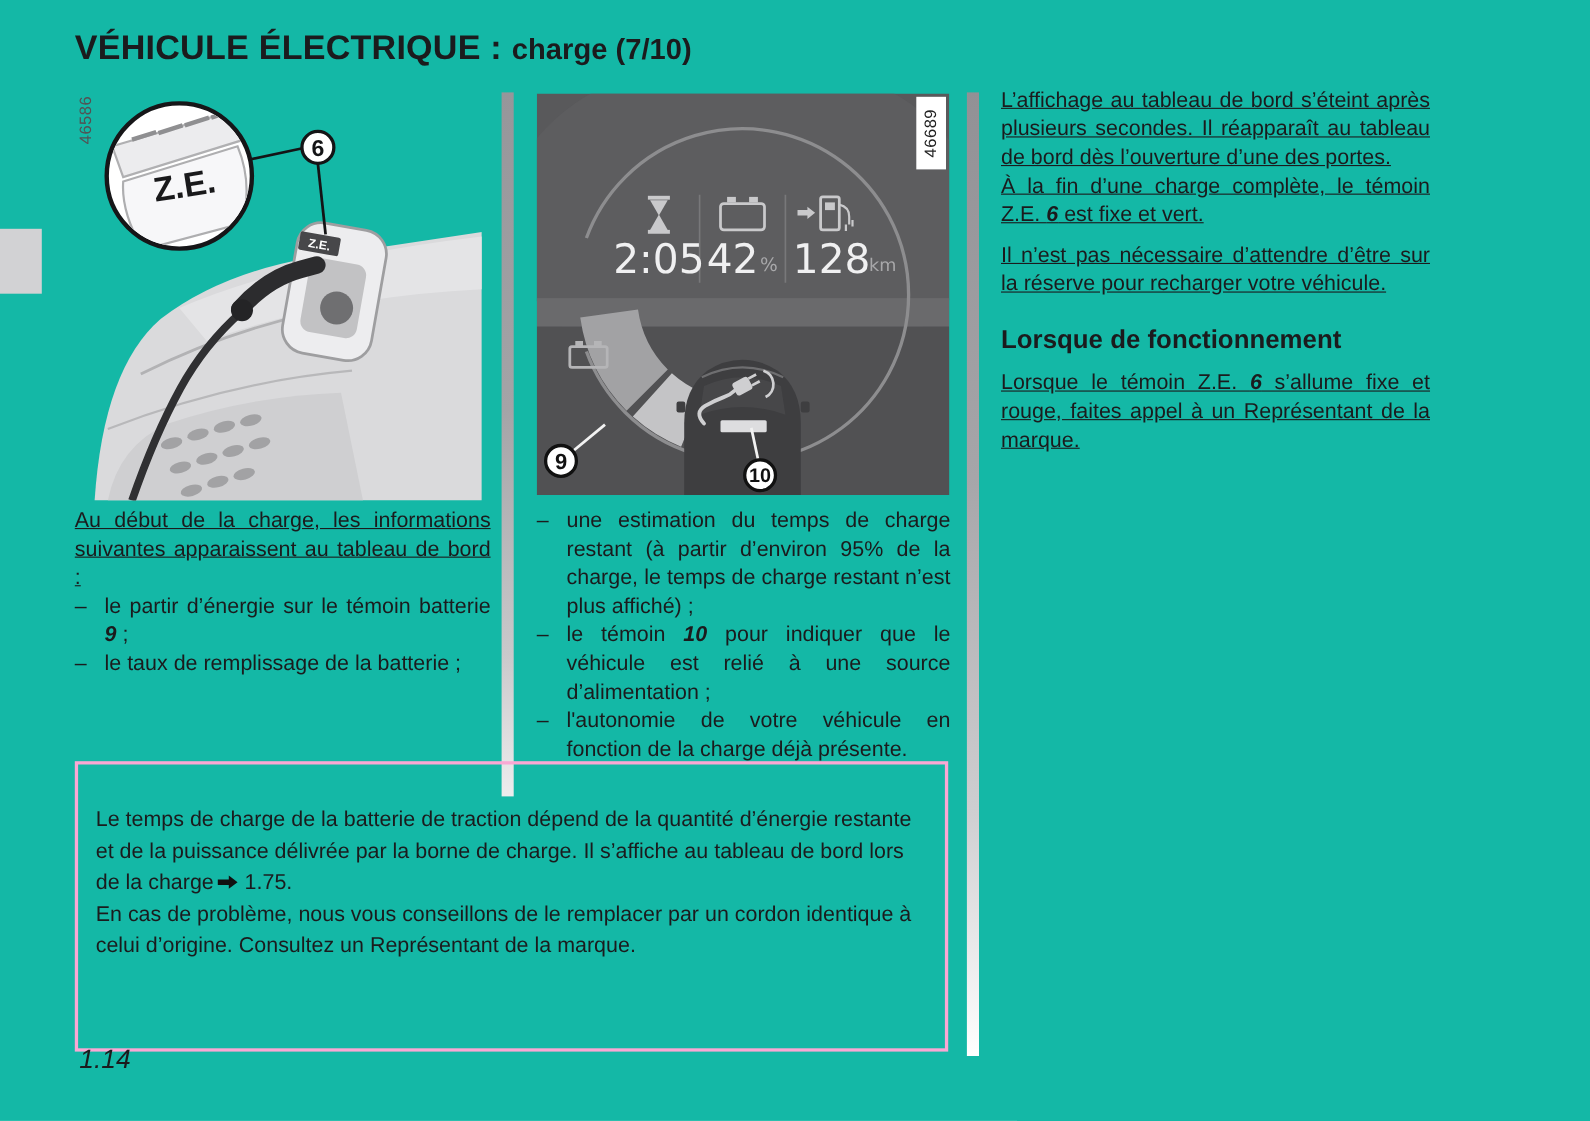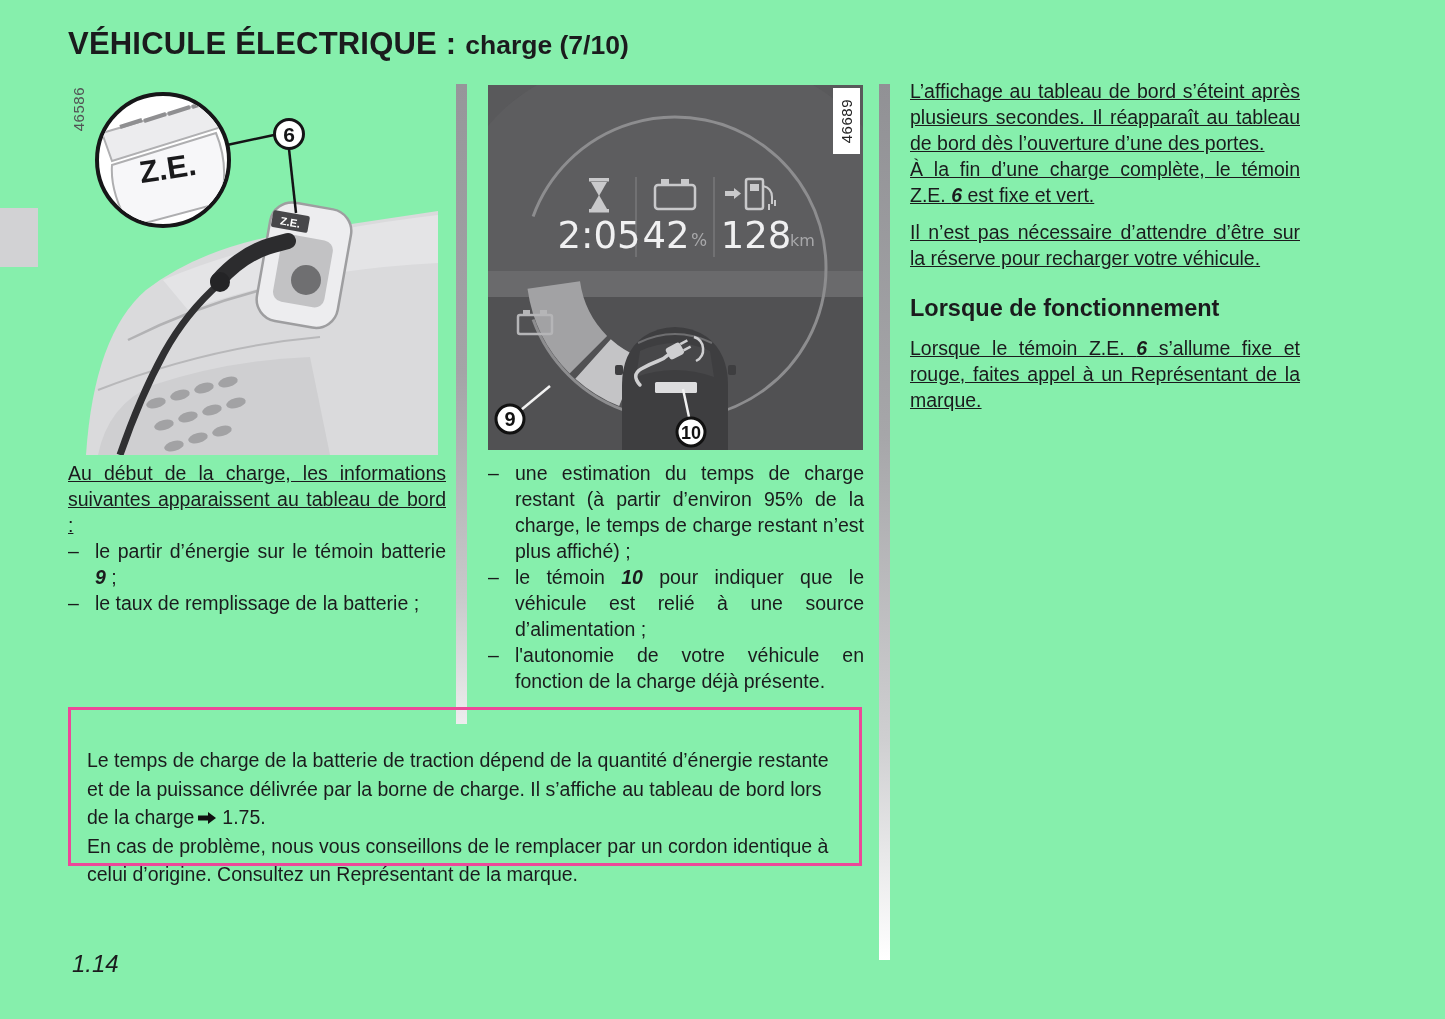--- a/index.html
+++ b/index.html
@@ -1,17 +1,17 @@
 <!DOCTYPE html>
 <html><head>
 <meta charset="utf-8">
 <style>
   html,body { margin:0; padding:0; background:#ffffff; }
   body { font-family:"Liberation Sans", sans-serif; color:#1b1b1d; }
-  .page { position:relative; width:1445px; height:1019px; background:#86efac; overflow:hidden; }
+  .page { position:relative; width:1445px; height:1019px; background:#14b8a6; overflow:hidden; }
 
   
   .title { position:absolute; left:68px; top:26px; white-space:nowrap; }
   .title .t-main { font-size:31px; font-weight:bold; letter-spacing:0.2px; }
   .title .t-sub  { font-size:26.5px; font-weight:bold; margin-left:9px; }
 
   
   .tab-marker { position:absolute; left:0; top:208px; width:38px; height:59px; background:#d2d2d4; }
 
   
@@ -37,22 +37,22 @@
   .col-right { position:absolute; left:910px; top:78px;  width:390px; }
   .para { margin:0 0 11px 0;text-decoration:underline; }
   .para-tight { margin:0;text-decoration:underline; }
   .ref-num { font-weight:bold; font-style:italic; }
   .bullet { display:flex; margin:0; }
   .bullet .dash { width:27px; flex:none; }
   .bullet .btxt { flex:1; text-align:justify; }
   .sec-heading { font-size:23.5px; font-weight:bold; margin:24px 0 14px 0; text-align:left; }
 
   
-  .notice-box { position:absolute; left:68px; top:707px; width:794px; height:159px;
-                border:3px solid #ec4899; box-sizing:border-box; padding:36px 16px 0 16px; }
+  .notice-box { position:absolute; left:68px; top:692px; width:794px; height:264px;
+                border:3px solid #f9a8d4; box-sizing:border-box; padding:36px 16px 0 16px; }
   .notice-box .ntext { font-size:19.5px; line-height:28.5px; text-align:left; margin:0; }
   .xref-arrow { vertical-align:-1px; margin:0 5px 0 3px; }
 
   .page-number { position:absolute; left:72px; top:950px; font-size:24px;font-style:italic; }
 
   svg text { font-family:"Liberation Sans", sans-serif; }
   .dash-value { font-family:"DejaVu Sans", sans-serif; }
 </style>
 </head>
 <body>

